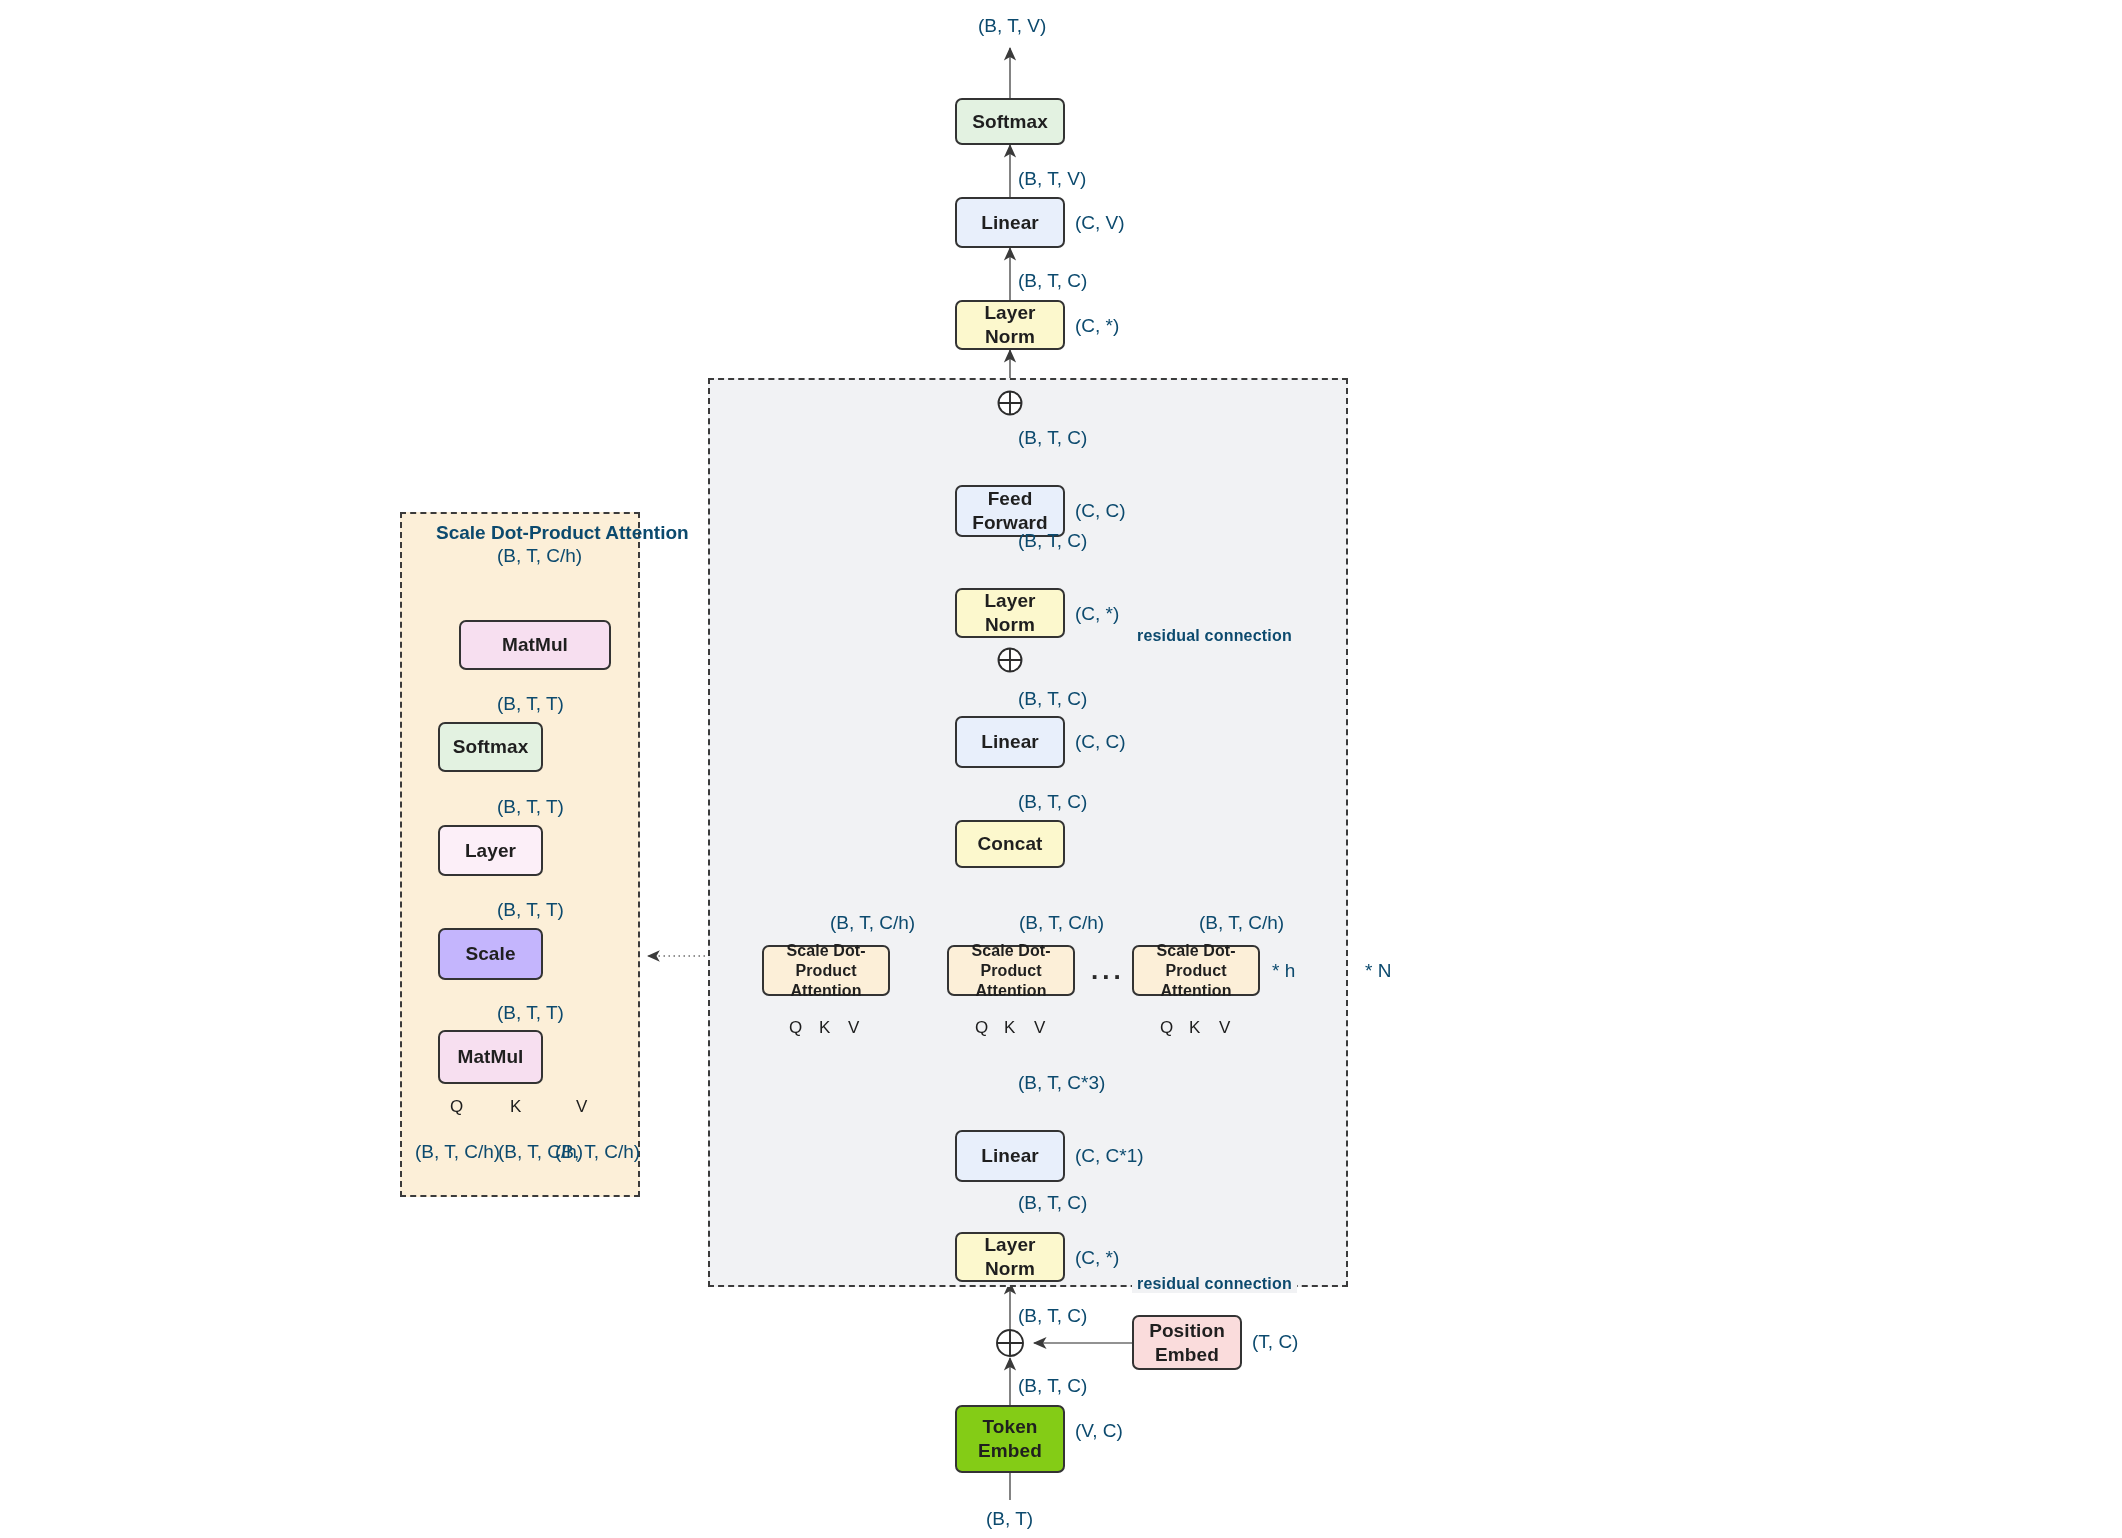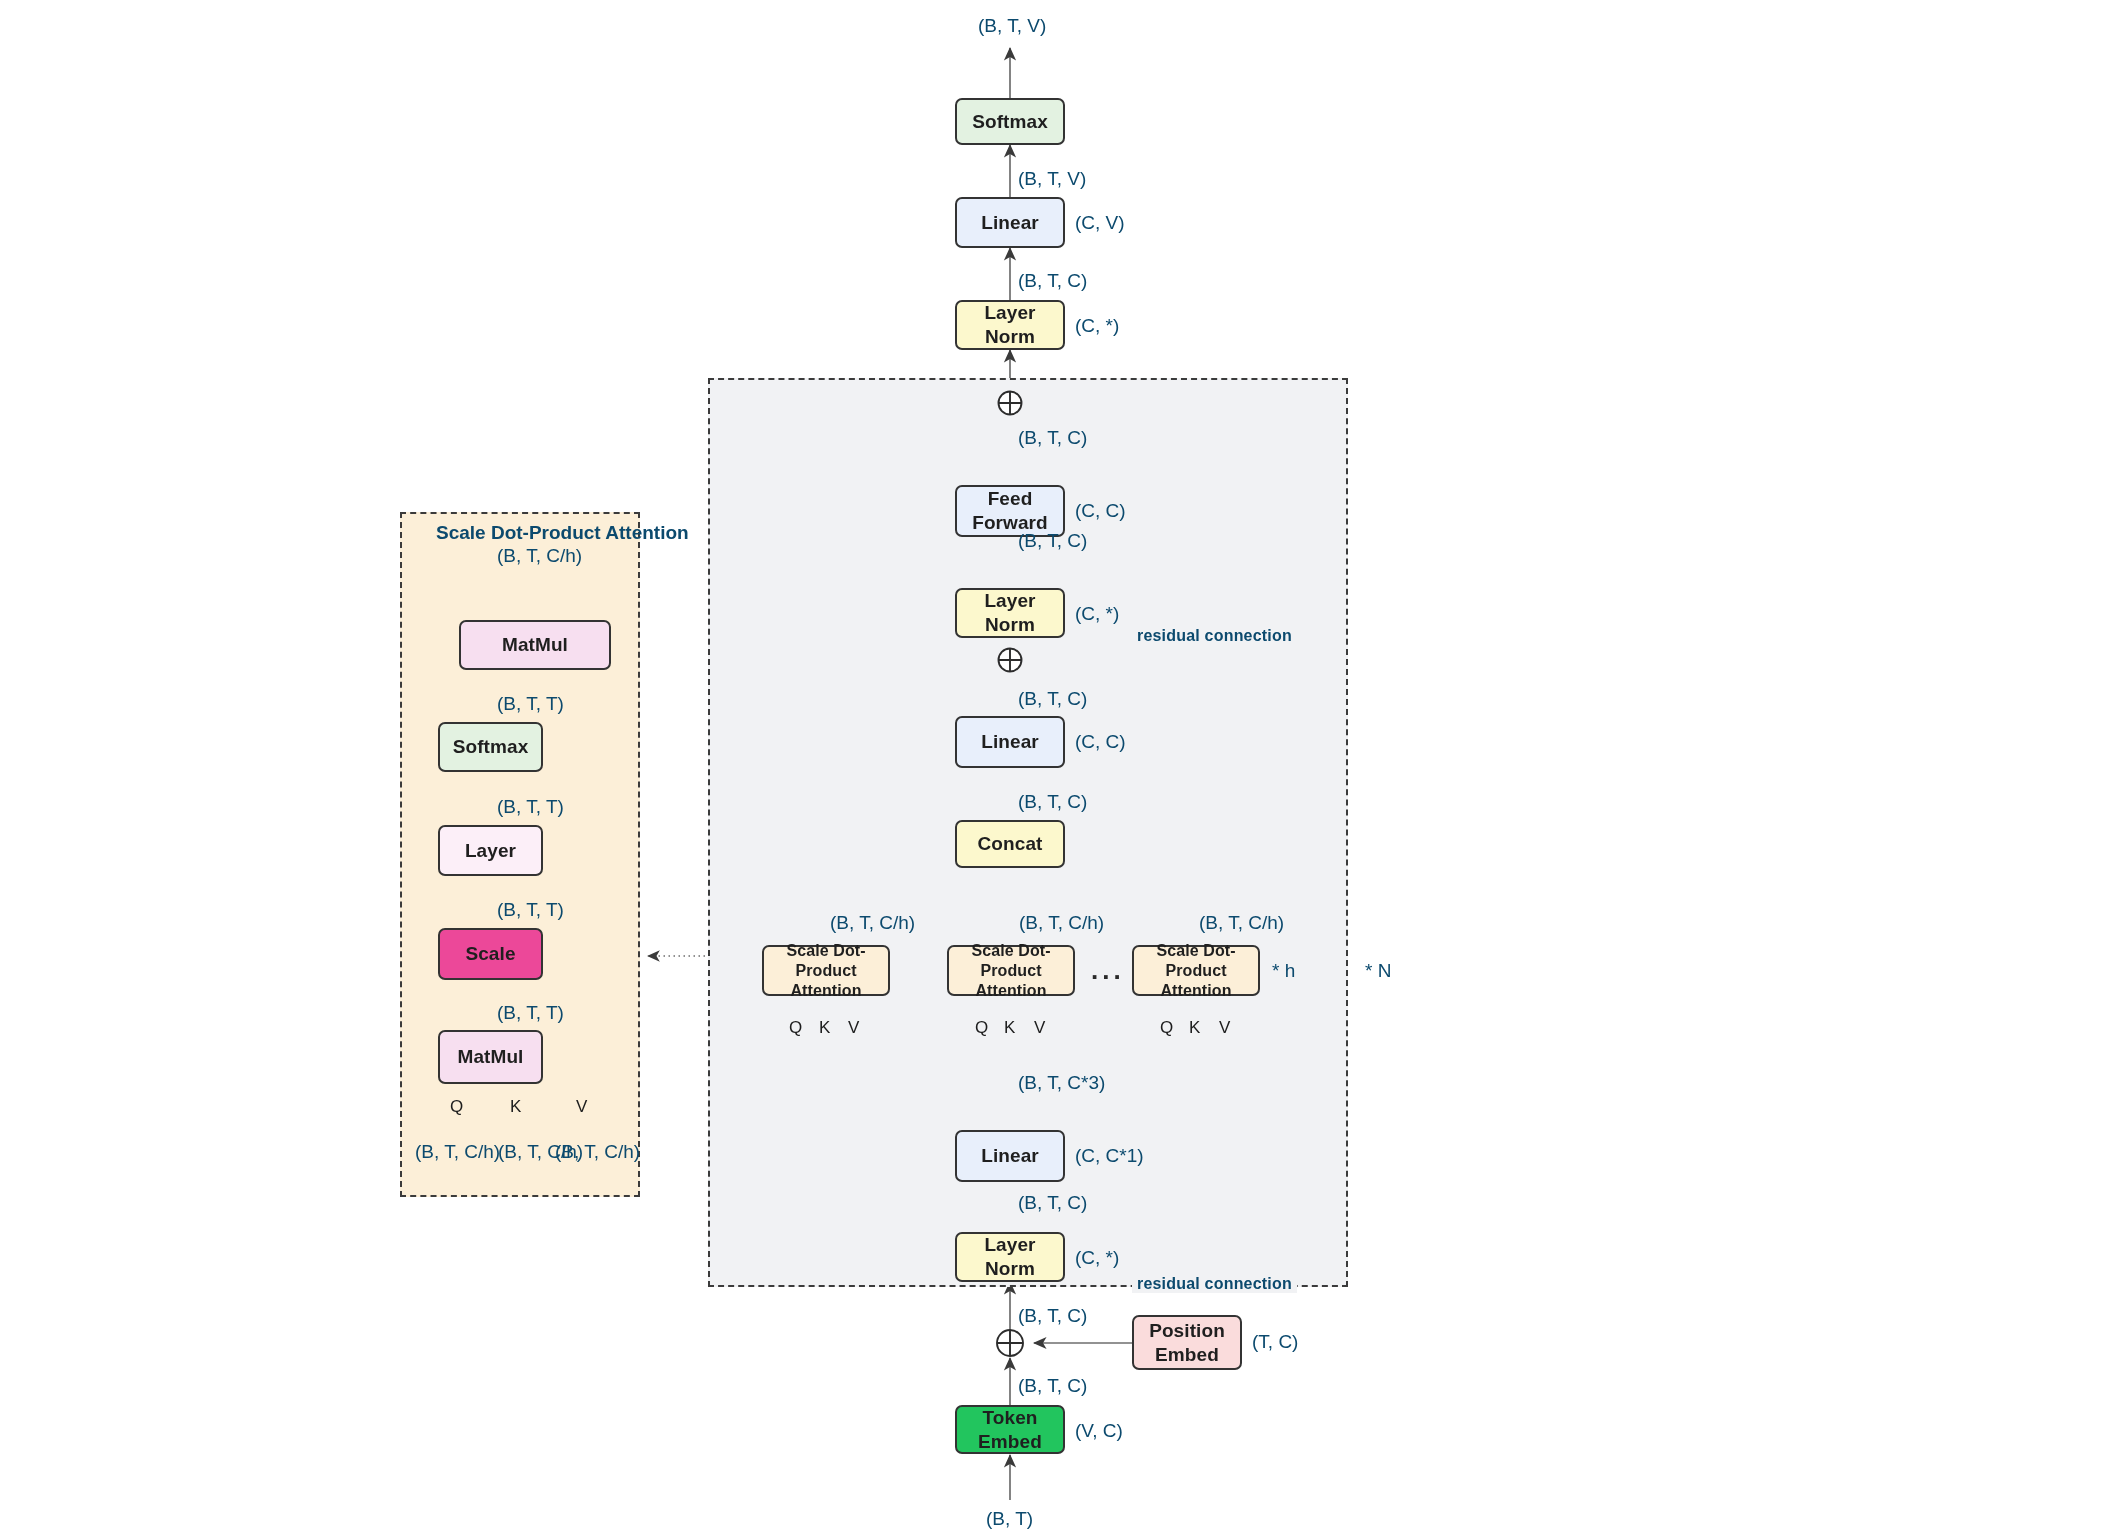--- a/index.html
+++ b/index.html
@@ -231,21 +231,21 @@
   </div>
 
   <div class="node" style="left:955px; top:1232px; width:110px; height:50px; background:#fcf8cd;">
     <span>Layer Norm</span>
   </div>
 
   <div class="node" style="left:1132px; top:1315px; width:110px; height:55px; background:#fadcdc;">
     <span>Position Embed</span>
   </div>
 
-  <div class="node" style="left:955px; top:1405px; width:110px; height:49px; background:#22c55e;">
+  <div class="node" style="left:955px; top:1405px; width:110px; height:68px; background:#84cc16;">
     <span>Token Embed</span>
   </div>
 
   <svg class="layer" viewBox="0 0 2122 1538">
     <g stroke="#2c2c2c" stroke-width="1.9" fill="#ffffff">
       <g>
         <circle cx="1010" cy="403" r="11.5"></circle>
         <path d="M999,403 L1021,403 M1010,392 L1010,414"></path>
       </g>
       <g>
@@ -312,21 +312,21 @@
   <div class="node" style="left:438px; top:722px; width:105px; height:50px; background:#e3f2e1;">
     <span>Softmax</span>
   </div>
   <div class="lbl" style="left:497px; top:796px;">(B, T, T)</div>
 
   <div class="node" style="left:438px; top:825px; width:105px; height:51px; background:#fceff8;">
     <span>Layer</span>
   </div>
   <div class="lbl" style="left:497px; top:899px;">(B, T, T)</div>
 
-  <div class="node" style="left:438px; top:928px; width:105px; height:52px; background:#ec4899;">
+  <div class="node" style="left:438px; top:928px; width:105px; height:52px; background:#c4b5fd;">
     <span>Scale</span>
   </div>
   <div class="lbl" style="left:497px; top:1002px;">(B, T, T)</div>
 
   <div class="node" style="left:438px; top:1030px; width:105px; height:54px; background:#f7dff0;">
     <span>MatMul</span>
   </div>
 
   <div class="lbl qkv" style="left:450px; top:1097px;">Q</div>
   <div class="lbl qkv" style="left:510px; top:1097px;">K</div>

